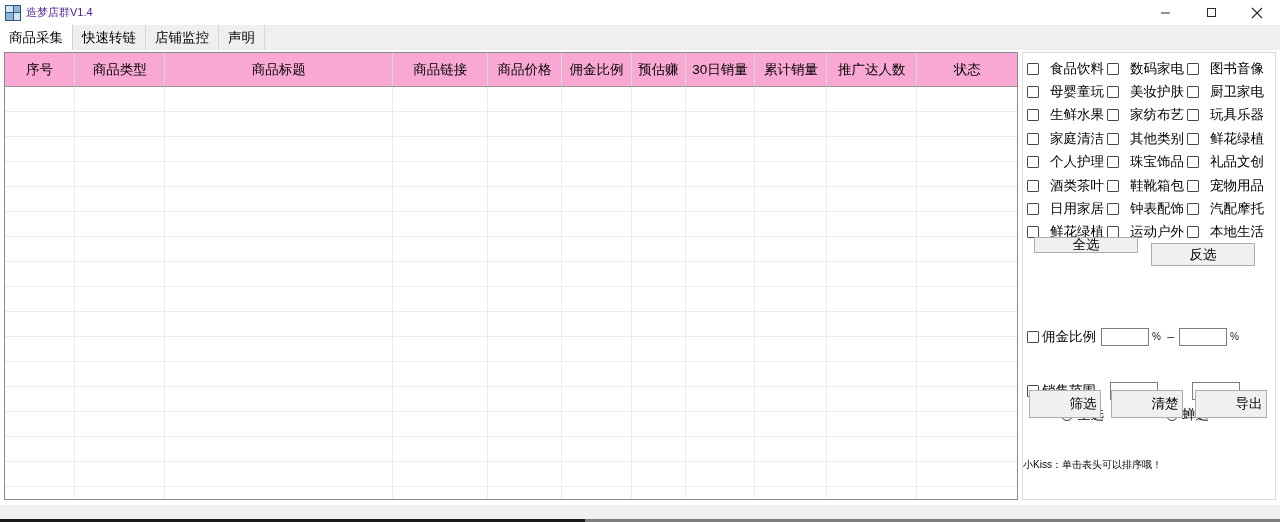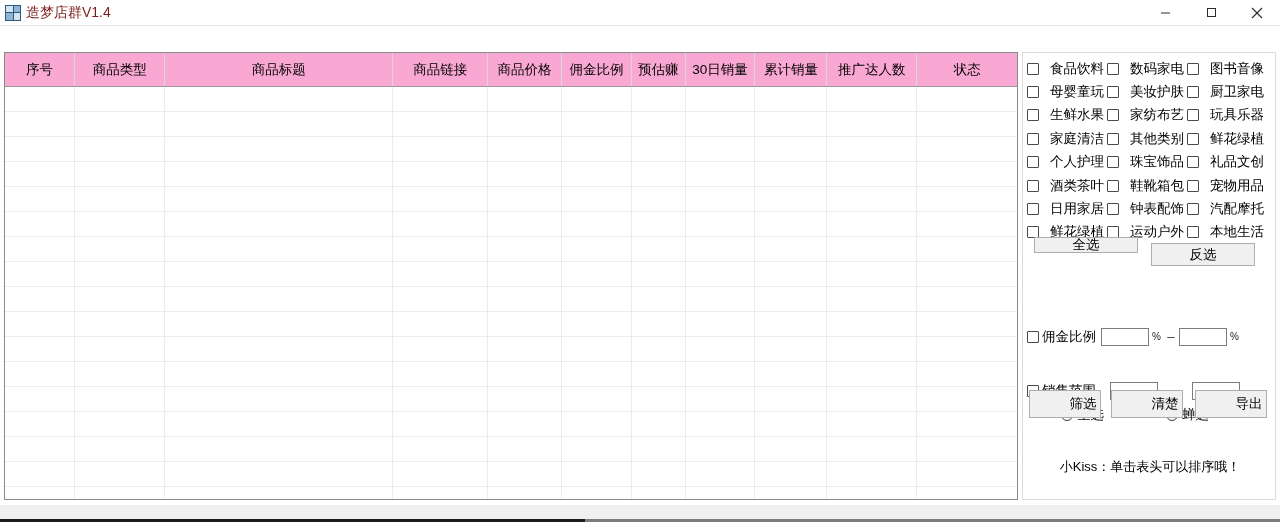--- a/index.html
+++ b/index.html
@@ -47,22 +47,22 @@
   }
   .app-icon i {
     display: block;
     background: #cfe0ee;
   }
   .app-icon i:nth-child(1) { background: #d6e4f0; }
   .app-icon i:nth-child(2) { background: #8fb4d4; }
   .app-icon i:nth-child(3) { background: #8fb4d4; }
   .app-icon i:nth-child(4) { background: #d6e4f0; }
   .title-text {
-    font-size: 14px;
-    color: #7f1d1d;
+    font-size: 11px;
+    color: #4c1d95;
     line-height: 25px;
     white-space: nowrap;
   }
   .win-btns {
     position: absolute;
     right: 0; top: 0;
     height: 25px;
     display: flex;
   }
   .win-btn {
@@ -283,22 +283,22 @@
     width: 72px; height: 28px; padding-left: 36px;
   }
   .b-filter { left: 6px; }
   .b-clear  { left: 88px; }
   .b-export { left: 172px; justify-content: center; }
 
   .hint {
     position: absolute;
     left: 0; top: 405px;
     width: 254px;
-    text-align: center;
-    font-size: 13px;
+    text-align: left;
+    font-size: 10px;
     color: #000;
     white-space: nowrap;
   }
 
   
   .bottom-strip {
     position: absolute;
     left: 0; top: 505px;
     width: 1280px; height: 14px;
     background: #f0f0f0;
@@ -348,20 +348,35 @@
       </button>
       <button class="win-btn" aria-label="close">
         <svg width="12" height="12" viewBox="0 0 12 12">
             <line x1="1" y1="1" x2="11" y2="11" stroke="#2b2b2b" stroke-width="1.1"></line>
             <line x1="11" y1="1" x2="1" y2="11" stroke="#2b2b2b" stroke-width="1.1"></line>
           </svg>
       </button>
     </div>
   </div>
 
+  <div class="tabbar">
+    <div class="tab active">
+      <span>商品采集</span>
+    </div>
+    <div class="tab">
+      <span>快速转链</span>
+    </div>
+    <div class="tab">
+      <span>店铺监控</span>
+    </div>
+    <div class="tab">
+      <span>声明</span>
+    </div>
+    <div class="tabbar-fill"></div>
+  </div>
 
   <div class="content">
     <div class="left-edge-accent"></div>
 
     <div class="table-panel">
       <table class="grid">
         <colgroup>
             <col style="width: 62px;">
             <col style="width: 80px;">
             <col style="width: 203px;">

